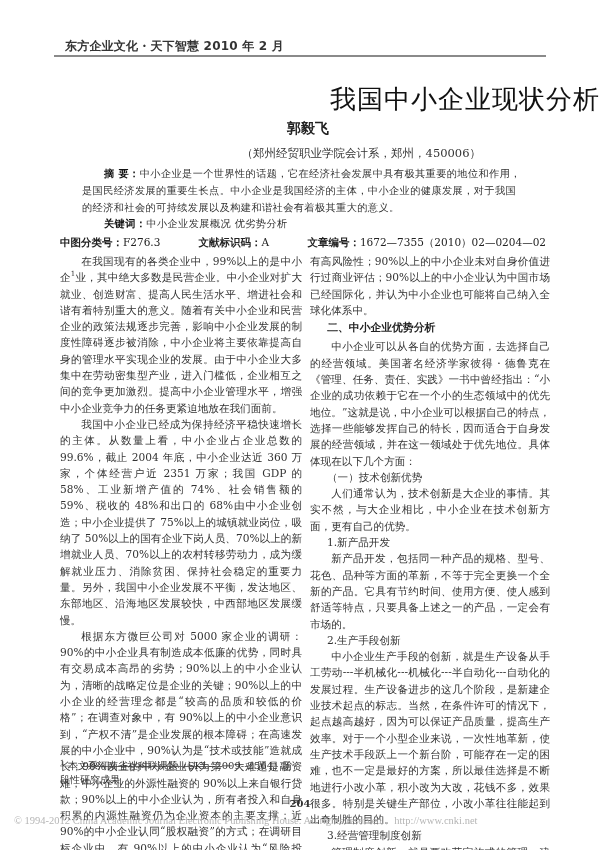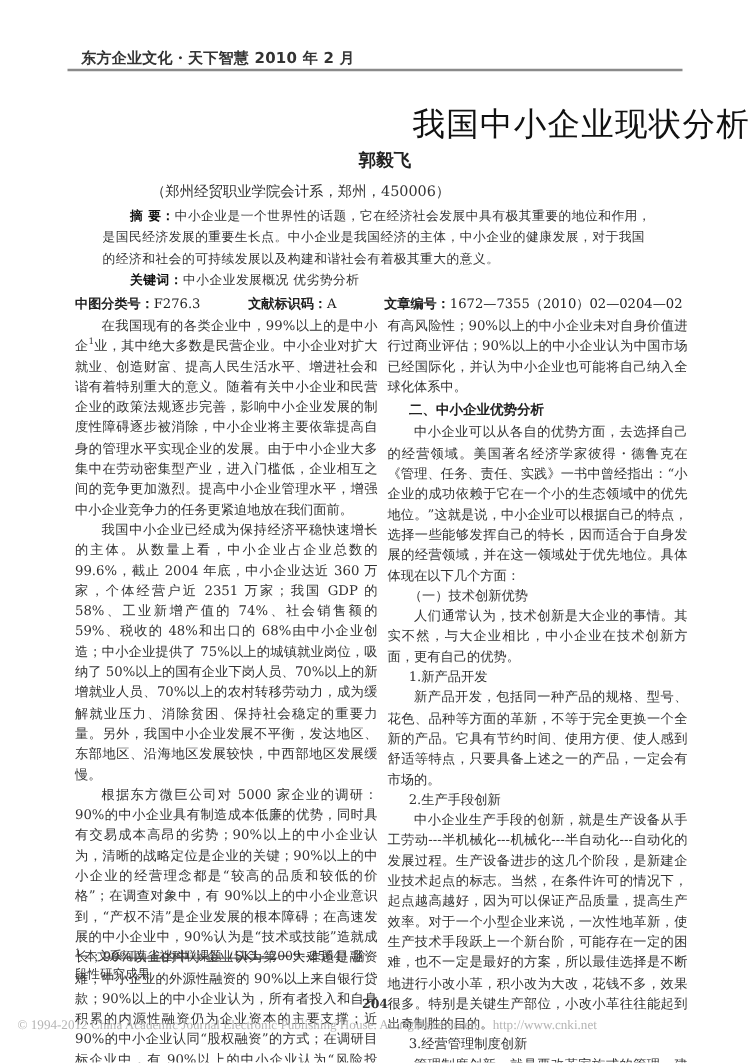--- a/index.html
+++ b/index.html
@@ -6,21 +6,21 @@
   body { width: 600px; height: 850px; position: relative; overflow: hidden;
          font-family: "DejaVu Serif", "Liberation Serif", serif; color: #222; }
   .journal-header { position: absolute; left: 54px; top: 38px; width: 492px;
          font-family: "DejaVu Sans", "Liberation Sans", sans-serif; font-weight: bold;
          font-size: 12px; color: #333; letter-spacing: 0.2px; margin-left: 11px; }
   .header-rule { position: absolute; left: 54px; top: 55px; width: 492px; height: 2px; background: #8a8a8a; }
   .title { position: absolute; left: 0; width: 600px; top: 82px; text-align: right;
            font-family: "DejaVu Sans", "Liberation Sans", sans-serif; font-size: 26px; color: #111; letter-spacing: 1px; }
   .author { position: absolute; left: 8px; width: 600px; top: 120px; text-align: center;
             font-size: 14px; font-weight: bold; color: #222; }
-  .affil { position: absolute; left: 0; width: 481px; top: 146px; text-align: center; font-size: 11.5px; color: #333; }
+  .affil { position: absolute; left: 0; width: 481px; top: 146px; text-align: right; font-size: 11.5px; color: #333; }
   .abstract { position: absolute; left: 82px; width: 440px; top: 165px; font-size: 10.2px; line-height: 17px; color: #333; text-indent: 22px; letter-spacing: 0.4px;}
   .abstract b, .keywords b { color: #111; }
   .keywords { position: absolute; left: 82px; width: 440px; top: 217px; font-size: 10.2px; text-indent: 22px; color: #333; letter-spacing: 0.4px; }
   .meta-row { position: absolute; left: 60px; width: 486px; top: 236px; font-size: 10.5px; color: #222; display: flex; justify-content: space-between; }
   .meta-row .lab { font-weight: bold; }
   .col { position: absolute; top: 253px; font-size: 10.6px; line-height: 16.3px; color: #333; text-align: justify; }
   .col-left { left: 60px; width: 242px; }
   .col-right { left: 310px; width: 240px; }
   .col p { margin: 0; text-indent: 2em; }
   .col p.noind { text-indent: 0; }

